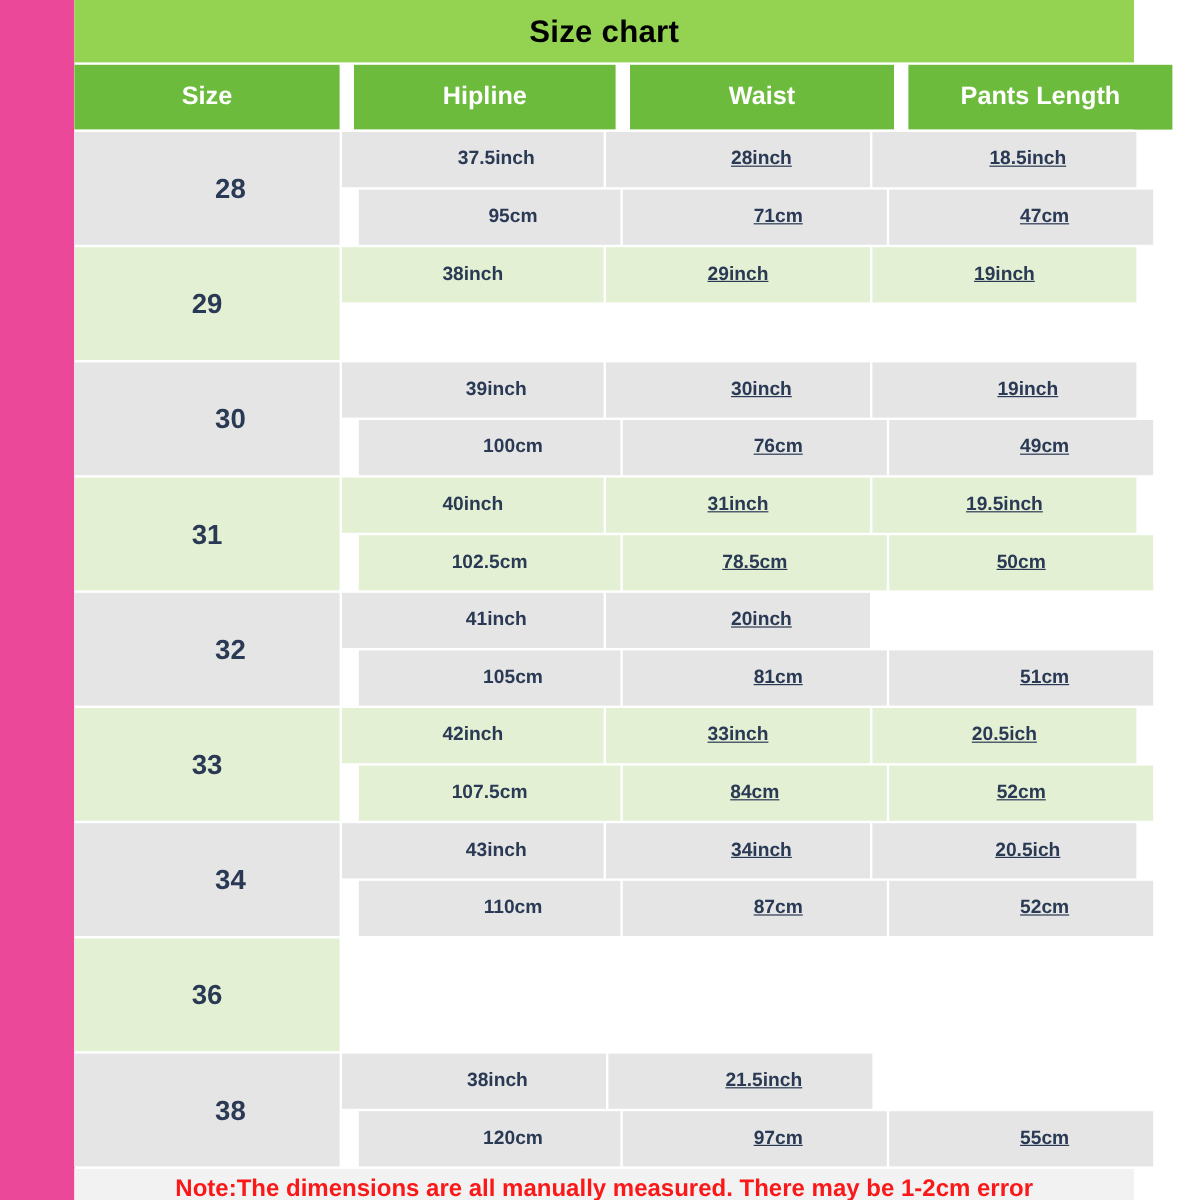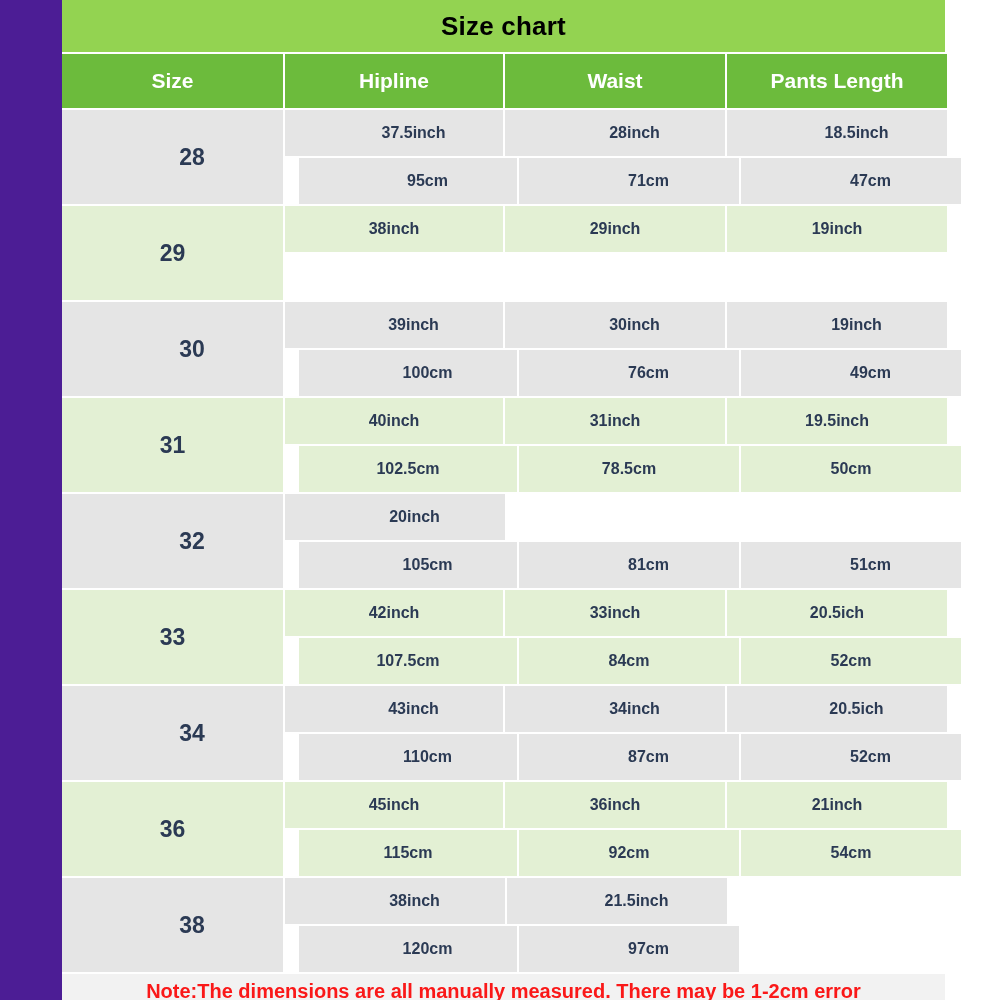--- a/index.html
+++ b/index.html
@@ -14,21 +14,21 @@
     font-family: "Liberation Sans", sans-serif;
     overflow: hidden;
   }
 
   .page {
     position: relative;
     width: 876px;
     height: 1000px;
     box-sizing: border-box;
     padding: 0 55px 0 62px;
-    background: #4c1d95;
+    background: #ec4899;
   }
 
   .chart {
     width: 883px;
     display: flex;
     flex-direction: column;
     background: #ffffff;
   }
 
   
@@ -58,21 +58,21 @@
   .head-cell {
     background: #6cbb3c;
     display: flex;
     align-items: center;
     justify-content: center;
     color: #ffffff;
     font-size: 21px;
     font-weight: bold;
     box-sizing: border-box;
   }
-  .head-cell + .head-cell { margin-left: 2px; }
+  .head-cell + .head-cell { margin-left: 12px; }
 
   
   .c-size   { width: 221px; flex: 0 0 221px; }
   .c-hip    { width: 218px; flex: 0 0 218px; }
   .c-waist  { width: 220px; flex: 0 0 220px; }
   .c-length { width: 220px; flex: 0 0 220px; }
 
   
   .body-rows { display: flex; flex-direction: column; background: #ffffff; }
 
@@ -104,21 +104,21 @@
   .measure-line + .measure-line { margin-top: 2px; margin-left: 14px; }
   .m-cell {
     display: flex;
     align-items: center;
     justify-content: center;
     font-size: 16px;
     font-weight: bold;
     color: #2b3a54;
     box-sizing: border-box;
   }
-  .m-cell + .m-cell { margin-left: 2px; }
+  .m-cell + .m-cell { margin-left: 2px; text-decoration: underline; }
 
   
   .shade-gray  .size-cell,
   .shade-gray  .m-cell { background: #e5e5e5; padding-left: 39px; }
   .shade-green .size-cell,
   .shade-green .m-cell { background: #e3f0d4; }
 
   
   .note-bar {
     margin-top: 2px;
@@ -205,20 +205,21 @@
               <div class="m-cell c-hip">102.5cm</div>
               <div class="m-cell c-waist">78.5cm</div>
               <div class="m-cell c-length">50cm</div>
             </div>
           </div>
         </div>
         <div class="size-row shade-gray">
           <div class="size-cell c-size">32</div>
           <div class="measures">
             <div class="measure-line">
+              <div class="m-cell c-hip">41inch</div>
               <div class="m-cell c-length">20inch</div>
             </div>
             <div class="measure-line">
               <div class="m-cell c-hip">105cm</div>
               <div class="m-cell c-waist">81cm</div>
               <div class="m-cell c-length">51cm</div>
             </div>
           </div>
         </div>
         <div class="size-row shade-green">
@@ -246,43 +247,32 @@
             </div>
             <div class="measure-line">
               <div class="m-cell c-hip">110cm</div>
               <div class="m-cell c-waist">87cm</div>
               <div class="m-cell c-length">52cm</div>
             </div>
           </div>
         </div>
         <div class="size-row shade-green">
           <div class="size-cell c-size">36</div>
-          <div class="measures">
-            <div class="measure-line">
-              <div class="m-cell c-hip">45inch</div>
-              <div class="m-cell c-waist">36inch</div>
-              <div class="m-cell c-length">21inch</div>
-            </div>
-            <div class="measure-line">
-              <div class="m-cell c-hip">115cm</div>
-              <div class="m-cell c-waist">92cm</div>
-              <div class="m-cell c-length">54cm</div>
-            </div>
-          </div>
         </div>
         <div class="size-row shade-gray">
           <div class="size-cell c-size">38</div>
           <div class="measures">
             <div class="measure-line">
               <div class="m-cell c-waist">38inch</div>
               <div class="m-cell c-length">21.5inch</div>
             </div>
             <div class="measure-line">
               <div class="m-cell c-hip">120cm</div>
               <div class="m-cell c-waist">97cm</div>
+              <div class="m-cell c-length">55cm</div>
             </div>
           </div>
         </div>
       </div>
 
     <div class="note-bar">
       <span class="note-text">Note:The dimensions are all manually measured. There may be 1-2cm error</span>
     </div>
 
   </div>

